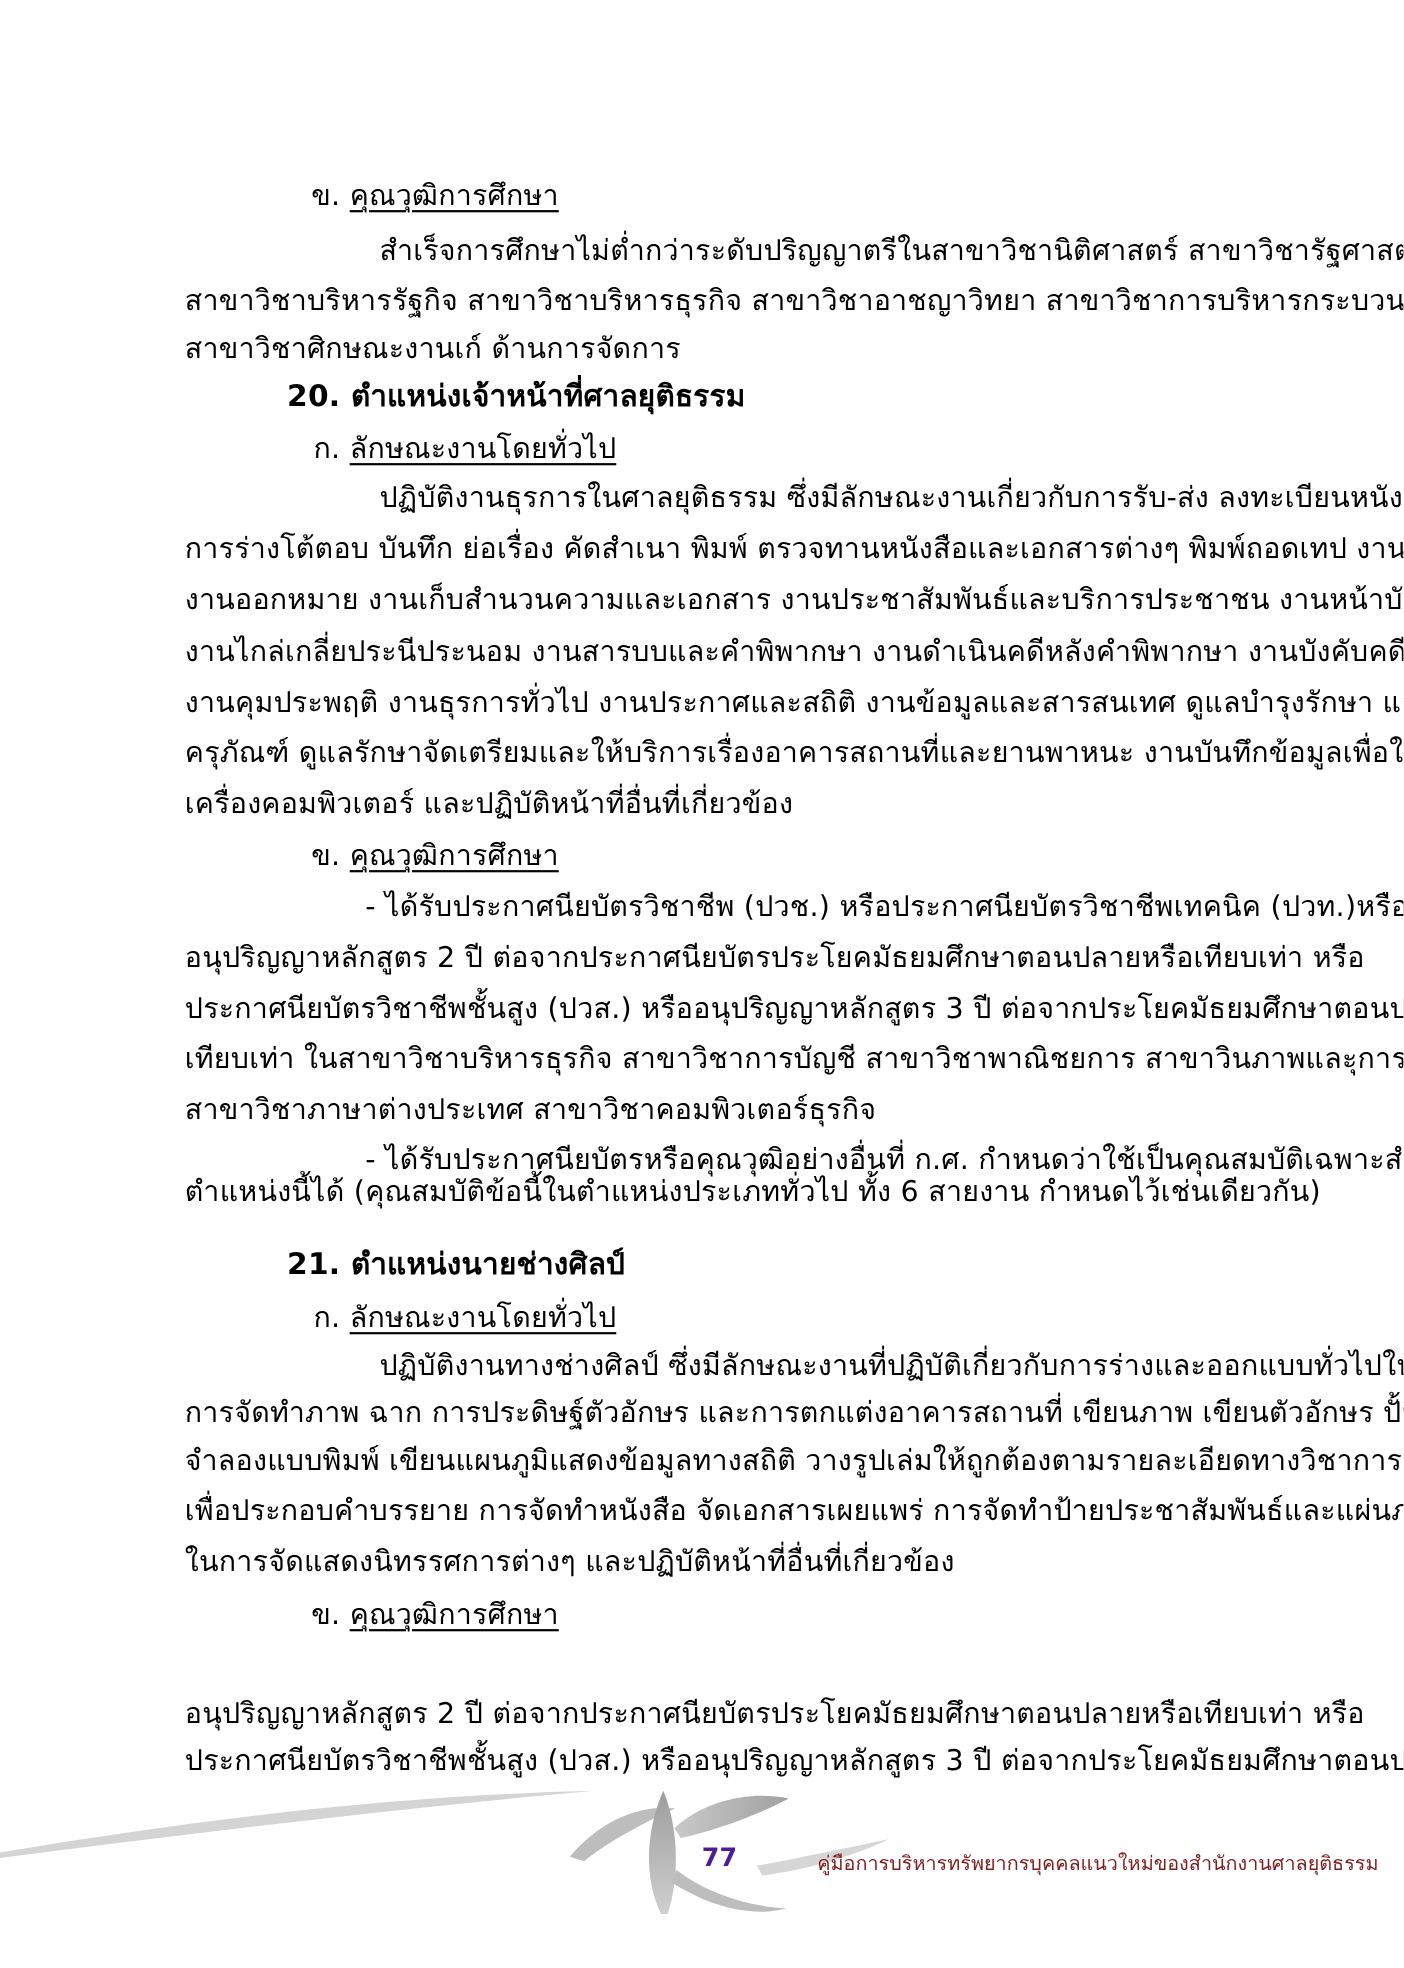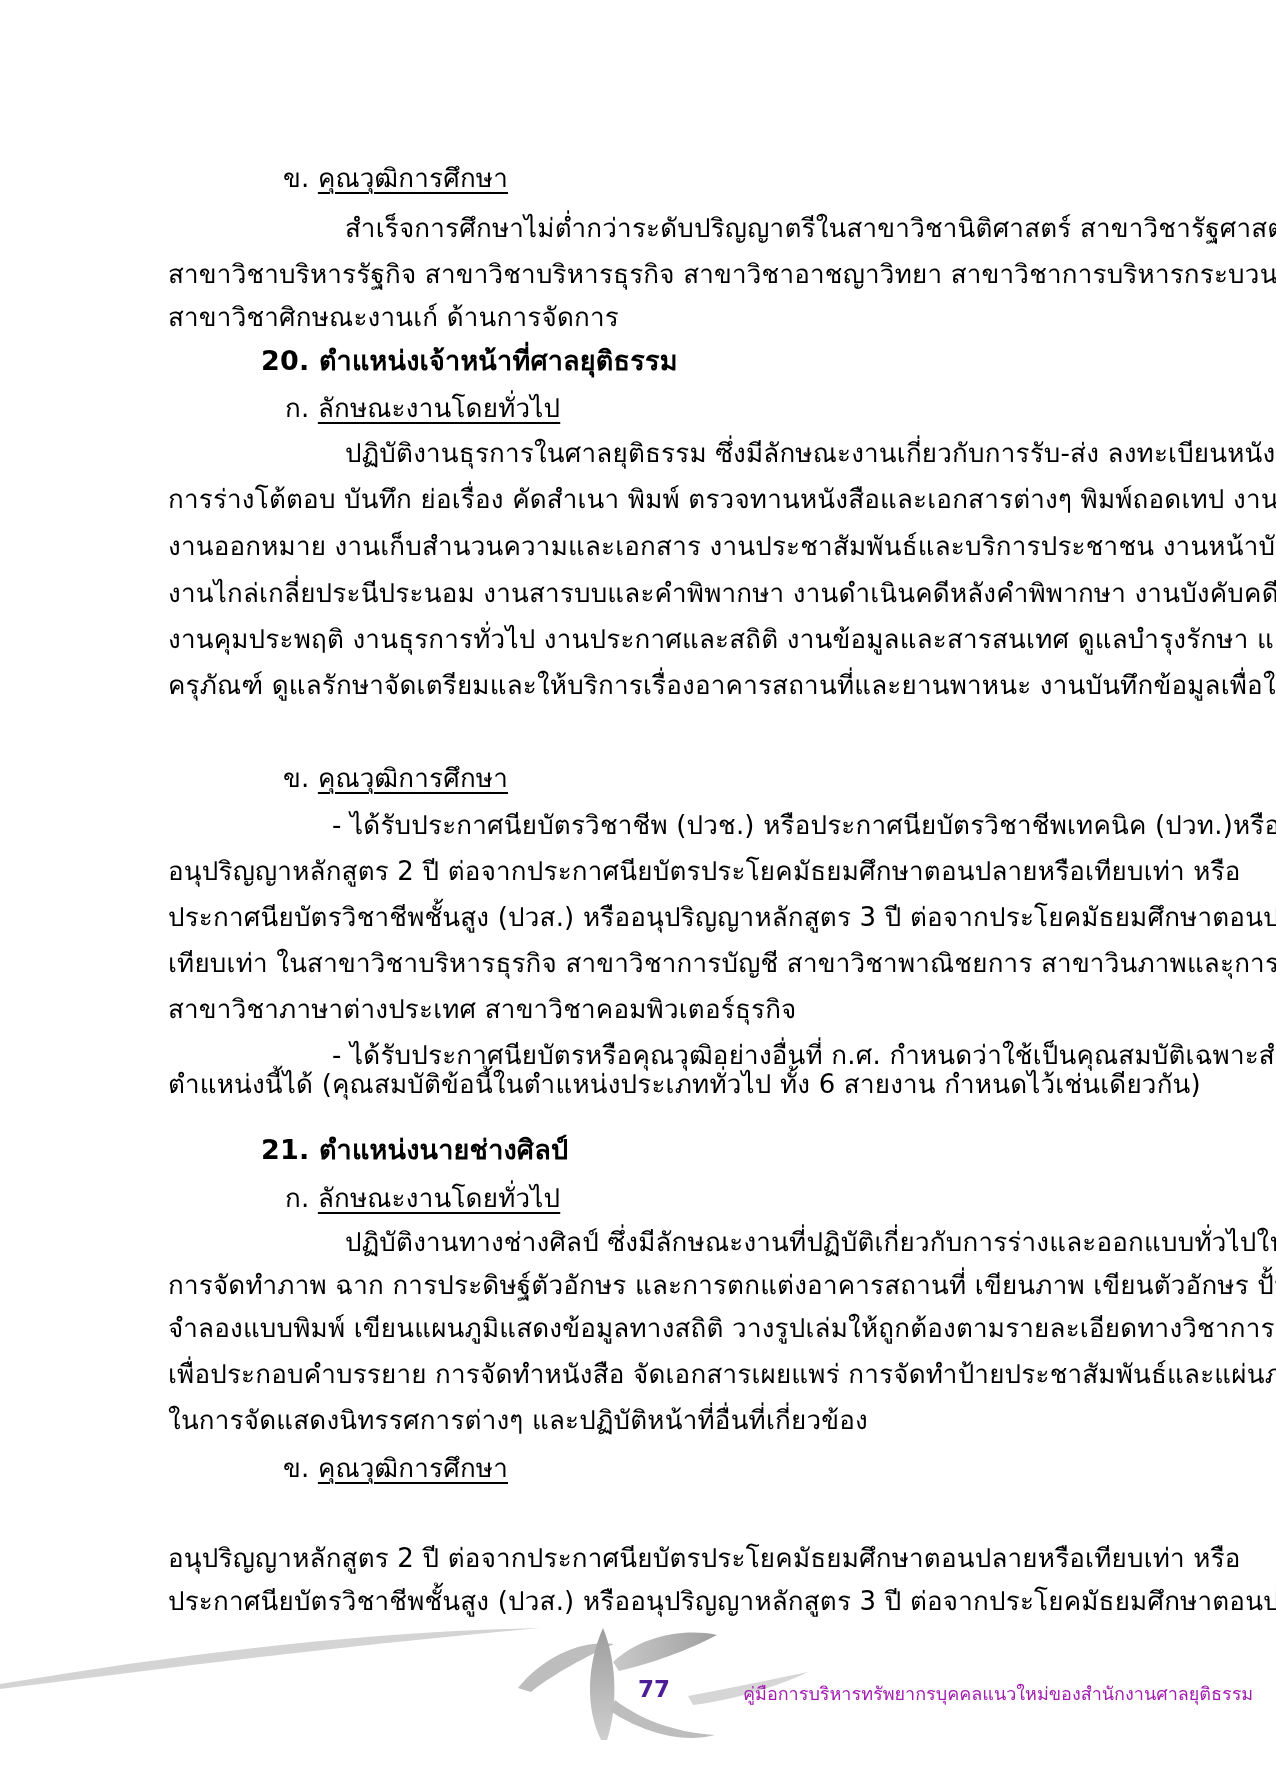--- a/index.html
+++ b/index.html
@@ -36,21 +36,21 @@
     left:638px; top:1640px;
     font-size:23px;
     font-weight:700;
     color:#4c1d95;
     z-index:3;
   }
   .footer-caption {
     position:absolute;
     left:743px; top:1643px;
     font-size:18px;
-    color:#a21caf;
+    color:#7f1d1d;
     white-space:nowrap;
     z-index:3;
   }
   .ornament {
     position:absolute;
     left:0; top:1580px;
     width:850px; height:150px;
     z-index:1;
   }
   .lines-layer { position:absolute; inset:0; z-index:2; }
@@ -85,20 +85,21 @@
       <div class="line" style="left: 168px; top: 218px;">สาขาวิชาบริหารรัฐกิจ สาขาวิชาบริหารธุรกิจ สาขาวิชาอาชญาวิทยา สาขาวิชาการบริหารกระบวนการยุติธรรม</div>
       <div class="line" style="left: 168px; top: 261px;">สาขาวิชาศิกษณะงานเก์ ด้านการจัดการ</div>
       <div class="line heading" style="left: 261px; top: 305px;">20.  ตำแหน่งเจ้าหน้าที่ศาลยุติธรรม</div>
       <div class="line" style="left: 285px; top: 352px;"><span>ก. </span><span class="u">ลักษณะงานโดยทั่วไป</span></div>
       <div class="line" style="left: 345px; top: 397px;">ปฏิบัติงานธุรการในศาลยุติธรรม ซึ่งมีลักษณะงานเกี่ยวกับการรับ-ส่ง ลงทะเบียนหนังสือ</div>
       <div class="line" style="left: 168px; top: 443px;">การร่างโต้ตอบ บันทึก ย่อเรื่อง คัดสำเนา พิมพ์ ตรวจทานหนังสือและเอกสารต่างๆ พิมพ์ถอดเทป งานรับฟ้อง</div>
       <div class="line" style="left: 168px; top: 490px;">งานออกหมาย งานเก็บสำนวนความและเอกสาร งานประชาสัมพันธ์และบริการประชาชน งานหน้าบัลลังก์</div>
       <div class="line" style="left: 168px; top: 537px;">งานไกล่เกลี่ยประนีประนอม งานสารบบและคำพิพากษา งานดำเนินคดีหลังคำพิพากษา งานบังคับคดี</div>
       <div class="line" style="left: 168px; top: 583px;">งานคุมประพฤติ งานธุรการทั่วไป งานประกาศและสถิติ งานข้อมูลและสารสนเทศ ดูแลบำรุงรักษา และเบิกจ่ายพัสดุ</div>
       <div class="line" style="left: 168px; top: 629px;">ครุภัณฑ์ ดูแลรักษาจัดเตรียมและให้บริการเรื่องอาคารสถานที่และยานพาหนะ งานบันทึกข้อมูลเพื่อใช้กับ</div>
+      <div class="line" style="left: 168px; top: 675px;">เครื่องคอมพิวเตอร์ และปฏิบัติหน้าที่อื่นที่เกี่ยวข้อง</div>
       <div class="line" style="left: 283px; top: 722px;"><span>ข. </span><span class="u">คุณวุฒิการศึกษา</span></div>
       <div class="line" style="left: 332px; top: 769px;">-   ได้รับประกาศนียบัตรวิชาชีพ (ปวช.) หรือประกาศนียบัตรวิชาชีพเทคนิค (ปวท.)หรือ</div>
       <div class="line" style="left: 168px; top: 815px;">อนุปริญญาหลักสูตร 2 ปี ต่อจากประกาศนียบัตรประโยคมัธยมศึกษาตอนปลายหรือเทียบเท่า หรือ</div>
       <div class="line" style="left: 168px; top: 861px;">ประกาศนียบัตรวิชาชีพชั้นสูง (ปวส.) หรืออนุปริญญาหลักสูตร 3 ปี ต่อจากประโยคมัธยมศึกษาตอนปลายหรือ</div>
       <div class="line" style="left: 168px; top: 907px;">เทียบเท่า ในสาขาวิชาบริหารธุรกิจ สาขาวิชาการบัญชี สาขาวิชาพาณิชยการ สาขาวินภาพและุการ</div>
       <div class="line" style="left: 168px; top: 953px;">สาขาวิชาภาษาต่างประเทศ สาขาวิชาคอมพิวเตอร์ธุรกิจ</div>
       <div class="line" style="left: 332px; top: 999px;">-   ได้รับประกาศนียบัตรหรือคุณวุฒิอย่างอื่นที่ ก.ศ. กำหนดว่าใช้เป็นคุณสมบัติเฉพาะสำหรับ</div>
       <div class="line" style="left: 168px; top: 1028px;">ตำแหน่งนี้ได้ (คุณสมบัติข้อนี้ในตำแหน่งประเภททั่วไป ทั้ง 6 สายงาน กำหนดไว้เช่นเดียวกัน)</div>
       <div class="line heading" style="left: 261px; top: 1094px;">21.  ตำแหน่งนายช่างศิลป์</div>
       <div class="line" style="left: 285px; top: 1142px;"><span>ก. </span><span class="u">ลักษณะงานโดยทั่วไป</span></div>

